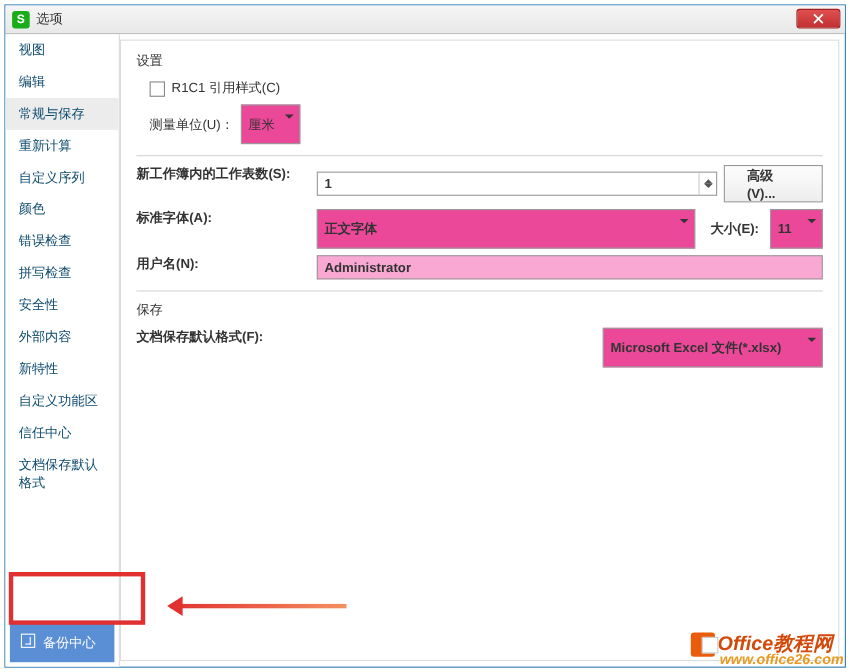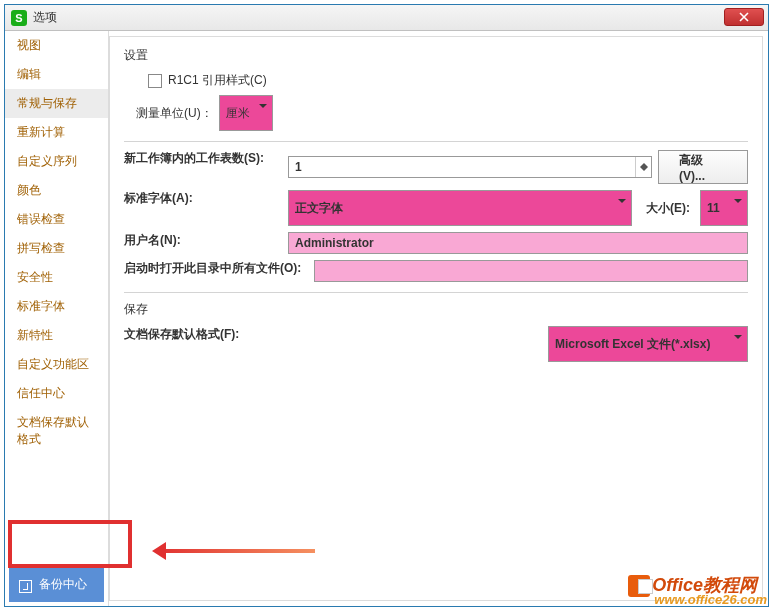--- a/index.html
+++ b/index.html
@@ -5,24 +5,24 @@
     * { box-sizing:border-box; margin:0; padding:0; font-family:"Microsoft YaHei",SimSun,Arial,sans-serif; }
     body { background:#fff; width:773px; height:611px; position:relative; overflow:hidden; }
     .win { position:absolute; left:4px; top:4px; width:765px; height:603px; border:1px solid #2a7ab0; background:#fff; }
     .titlebar { height:26px; background:linear-gradient(#f5f5f5,#e8e8e8); border-bottom:1px solid #c0c0c0; display:flex; align-items:center; padding:0 6px; position:relative; }
     .app-ico { width:16px; height:16px; background:#1aad19; border-radius:3px; color:#fff; font-size:11px; display:flex; align-items:center; justify-content:center; margin-right:6px; font-weight:bold; }
     .title-txt { font-size:12px; color:#333; }
     .close-btn { position:absolute; right:4px; top:3px; width:40px; height:18px; background:linear-gradient(#e05050,#c03030); border:1px solid #a02020; border-radius:3px; color:#fff; font-size:12px; display:flex; align-items:center; justify-content:center; cursor:pointer; }
     .body { display:flex; height:calc(100% - 26px); }
     .sidebar { width:104px; background:#fff; border-right:1px solid #dcdcdc; display:flex; flex-direction:column; }
     .side-list { flex:1; overflow:auto; }
-    .side-item { padding:6px 12px; font-size:12px; color:#a16207; cursor:pointer; }
+    .side-item { padding:6px 12px; font-size:12px; color:#0c4a6e; cursor:pointer; }
     .side-item.sel { background:#ececec; }
     .side-bottom { padding:0; }
-    .backup { margin:4px; background:#5a8fd6; color:#fff; font-size:12px; padding:9px 10px; display:flex; align-items:flex-end; cursor:pointer; }
+    .backup { margin:4px; background:#5a8fd6; color:#fff; font-size:12px; padding:9px 10px; display:flex; align-items:flex-start; cursor:pointer; }
     .backup-ico { width:13px; height:13px; border:1.5px solid #fff; margin-right:7px; position:relative; }
     .backup-ico::after { content:""; position:absolute; left:3px; top:2px; width:4px; height:6px; border:1px solid #fff; border-top:none; border-left:none; }
     .main { flex:1; padding:8px 14px; font-size:12px; color:#333; border:1px solid #dcdcdc; margin:5px 5px 5px 0; position:relative; overflow:auto; }
     .grp-title { font-size:12px; margin:2px 0 8px 0; }
     .row { display:flex; align-items:center; margin:6px 0; }
     .chk { width:14px; height:14px; border:1px solid #888; margin-right:6px; background:#fff; }
     .lbl { font-size:12px; color:#333; }
     .unit-row .lbl { margin-right:6px; }
     .combo { border:1px solid #999; background:#ec4899; height:36px; font-size:12px; padding:0 18px 0 6px; position:relative; display:inline-flex; align-items:center; }
     .combo::after { content:""; position:absolute; right:5px; top:8px; border:4px solid transparent; border-top-color:#333; }
@@ -71,38 +71,38 @@
       <div class="side-list">
         <div class="side-item">视图</div>
         <div class="side-item">编辑</div>
         <div class="side-item sel">常规与保存</div>
         <div class="side-item">重新计算</div>
         <div class="side-item">自定义序列</div>
         <div class="side-item">颜色</div>
         <div class="side-item">错误检查</div>
         <div class="side-item">拼写检查</div>
         <div class="side-item">安全性</div>
-        <div class="side-item">标准字体</div>
+        <div class="side-item">外部内容</div>
         <div class="side-item">新特性</div>
         <div class="side-item">自定义功能区</div>
         <div class="side-item">信任中心</div>
         <div class="side-item">文档保存默认格式</div>
       </div>
       <div class="side-bottom">
         <div class="backup">
           <span class="backup-ico"></span>
           <span>备份中心</span>
         </div>
       </div>
     </div>
 
     <div class="main">
       <div class="grp-title">设置</div>
 
-      <div class="row" style="margin-left:24px;">
+      <div class="row" style="margin-left:12px;">
         <span class="chk"></span>
         <span class="lbl">R1C1 引用样式(C)</span>
       </div>
 
       <div class="row unit-row" style="margin-left:12px;">
         <span class="lbl">测量单位(U)：</span>
         <span class="combo sm">厘米</span>
       </div>
 
       <hr class="sep">
@@ -127,26 +127,20 @@
         </div>
       </div>
 
       <div class="form-row">
         <div class="form-lbl">用户名(N):</div>
         <div class="form-ctl">
           <div class="input">Administrator</div>
         </div>
       </div>
 
-      <div class="form-row">
-        <div class="form-lbl" style="width:190px;">启动时打开此目录中所有文件(O):</div>
-        <div class="form-ctl">
-          <div class="input"></div>
-        </div>
-      </div>
 
       <hr class="sep">
 
       <div class="grp-title">保存</div>
 
       <div class="form-row save-row">
         <div class="form-lbl">文档保存默认格式(F):</div>
         <div class="form-ctl">
           <div class="combo lg">Microsoft Excel 文件(*.xlsx)</div>
         </div>

